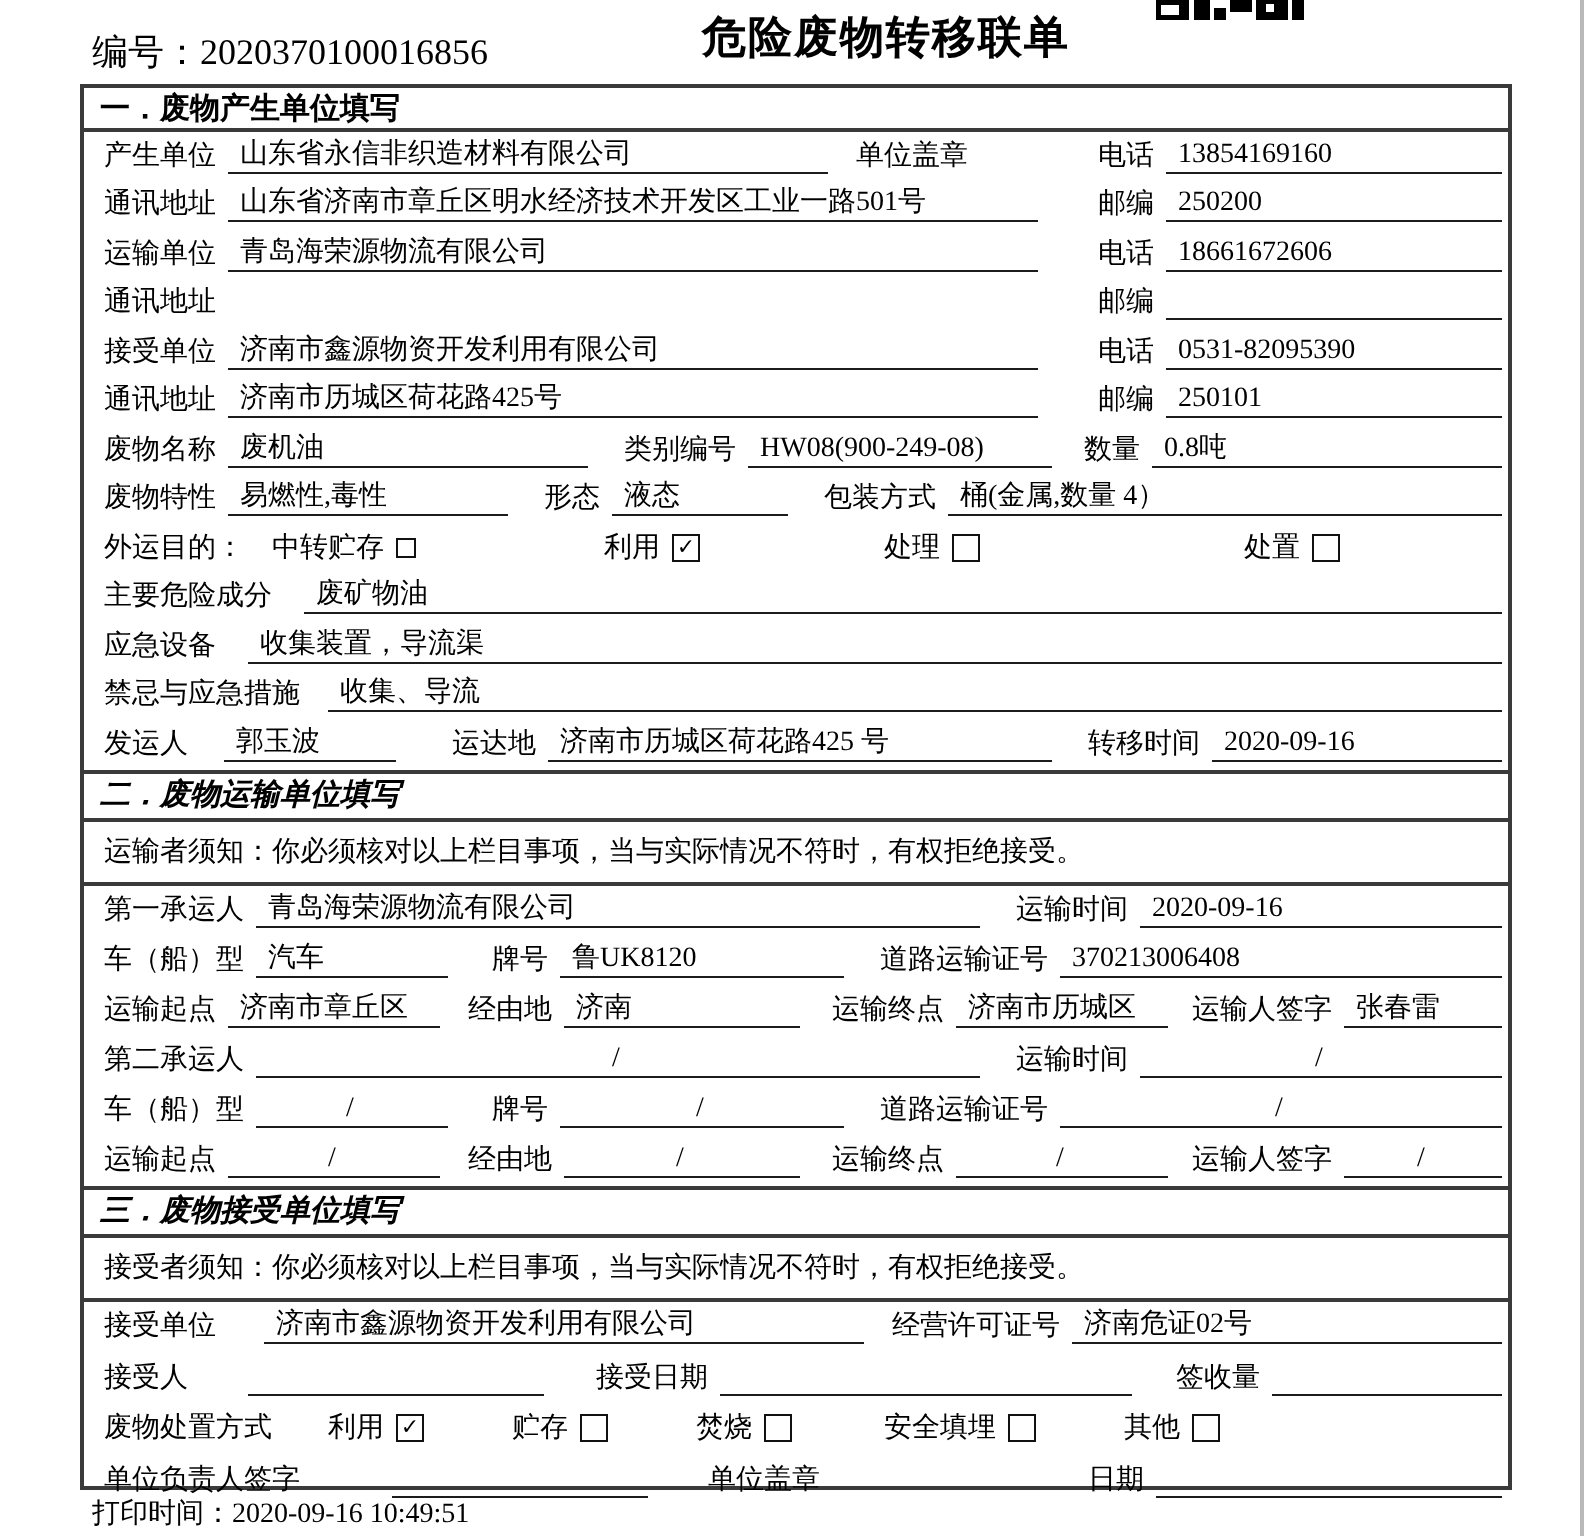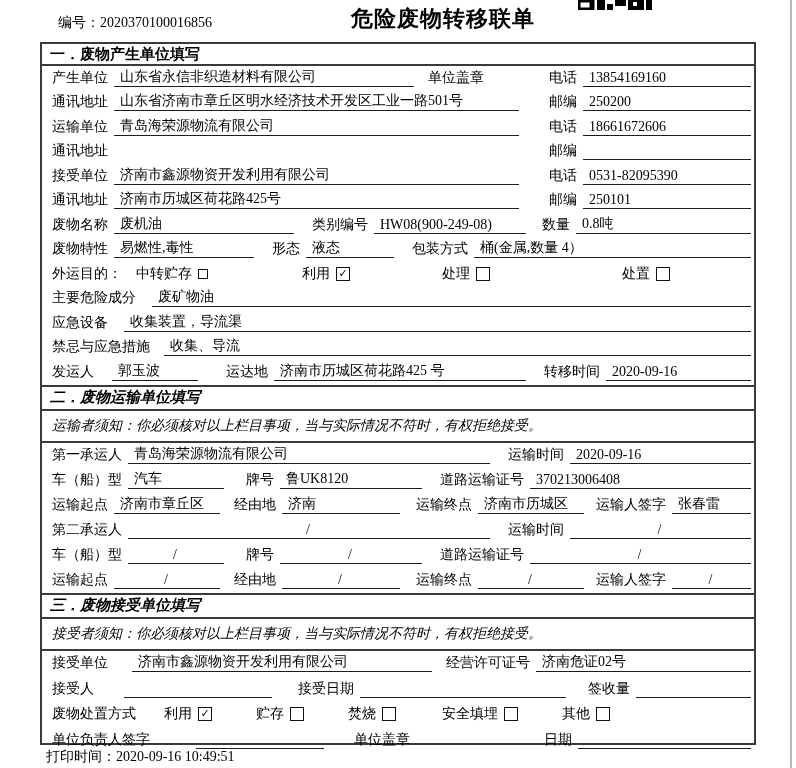--- a/index.html
+++ b/index.html
@@ -2,37 +2,37 @@
 <html><head>
 <meta charset="utf-8">
 <style>
   html,body{margin:0;padding:0;}
   body{
     width:796px;height:768px;background:#ffffff;color:#000;
     font-family:"Liberation Serif","DejaVu Serif",serif;
     position:relative;overflow:hidden;
   }
   .page{position:absolute;inset:0;}
-  .docno{position:absolute;top:14px;left:46px;font-size:14px;white-space:nowrap;margin-left:12px;}
+  .docno{position:absolute;top:14px;left:46px;font-size:18px;white-space:nowrap;}
   .title{position:absolute;top:4px;left:90px;right:0;text-align:center;
          font-size:22px;font-weight:bold;letter-spacing:1px;}
   .qr{position:absolute;top:0;left:578px;width:74px;height:10px;}
   .right-edge{position:absolute;top:0;left:790px;width:2px;height:768px;background:#b9b9b9;}
   .print-time{position:absolute;top:748px;left:46px;font-size:14px;white-space:nowrap;}
 
   .form-table{
     position:absolute;top:42px;left:40px;width:716px;height:703px;
     border:2px solid #3a3a3a;box-sizing:border-box;
     display:flex;flex-direction:column;
   }
   .sec-h{font-weight:bold;font-size:15px;display:flex;align-items:center;
          padding:0 8px;height:22px;border-bottom:2px solid #3a3a3a;box-sizing:border-box;flex:0 0 auto;}
   .sec-h.mid{border-top:2px solid #3a3a3a;height:26px;font-style:italic;}
   .notice{display:flex;align-items:center;padding:0 10px;font-size:14px;
-          border-bottom:2px solid #3a3a3a;height:32px;box-sizing:border-box;flex:0 0 auto;font-style:italic;}
+          border-bottom:2px solid #3a3a3a;height:32px;box-sizing:border-box;flex:0 0 auto;}
   .row{display:flex;align-items:flex-end;padding:12px 3px 4px 10px;font-size:14px;
        white-space:nowrap;box-sizing:border-box;flex:0 0 auto;}
   .s1r{height:24.5px;}
   .s2r{height:25px;}
   .s3r{height:25.6px;}
   .lbl{margin-right:6px;flex:0 0 auto;}
   .u{border-bottom:1px solid #1c1c1c;padding:0 2px 0 6px;overflow:hidden;flex:0 0 auto;box-sizing:border-box;}
   .u.fill{flex:1 1 auto;}
   .ctr{text-align:center;padding-left:0;}
   .cb{display:inline-block;width:12px;height:12px;border:1.5px solid #111;

